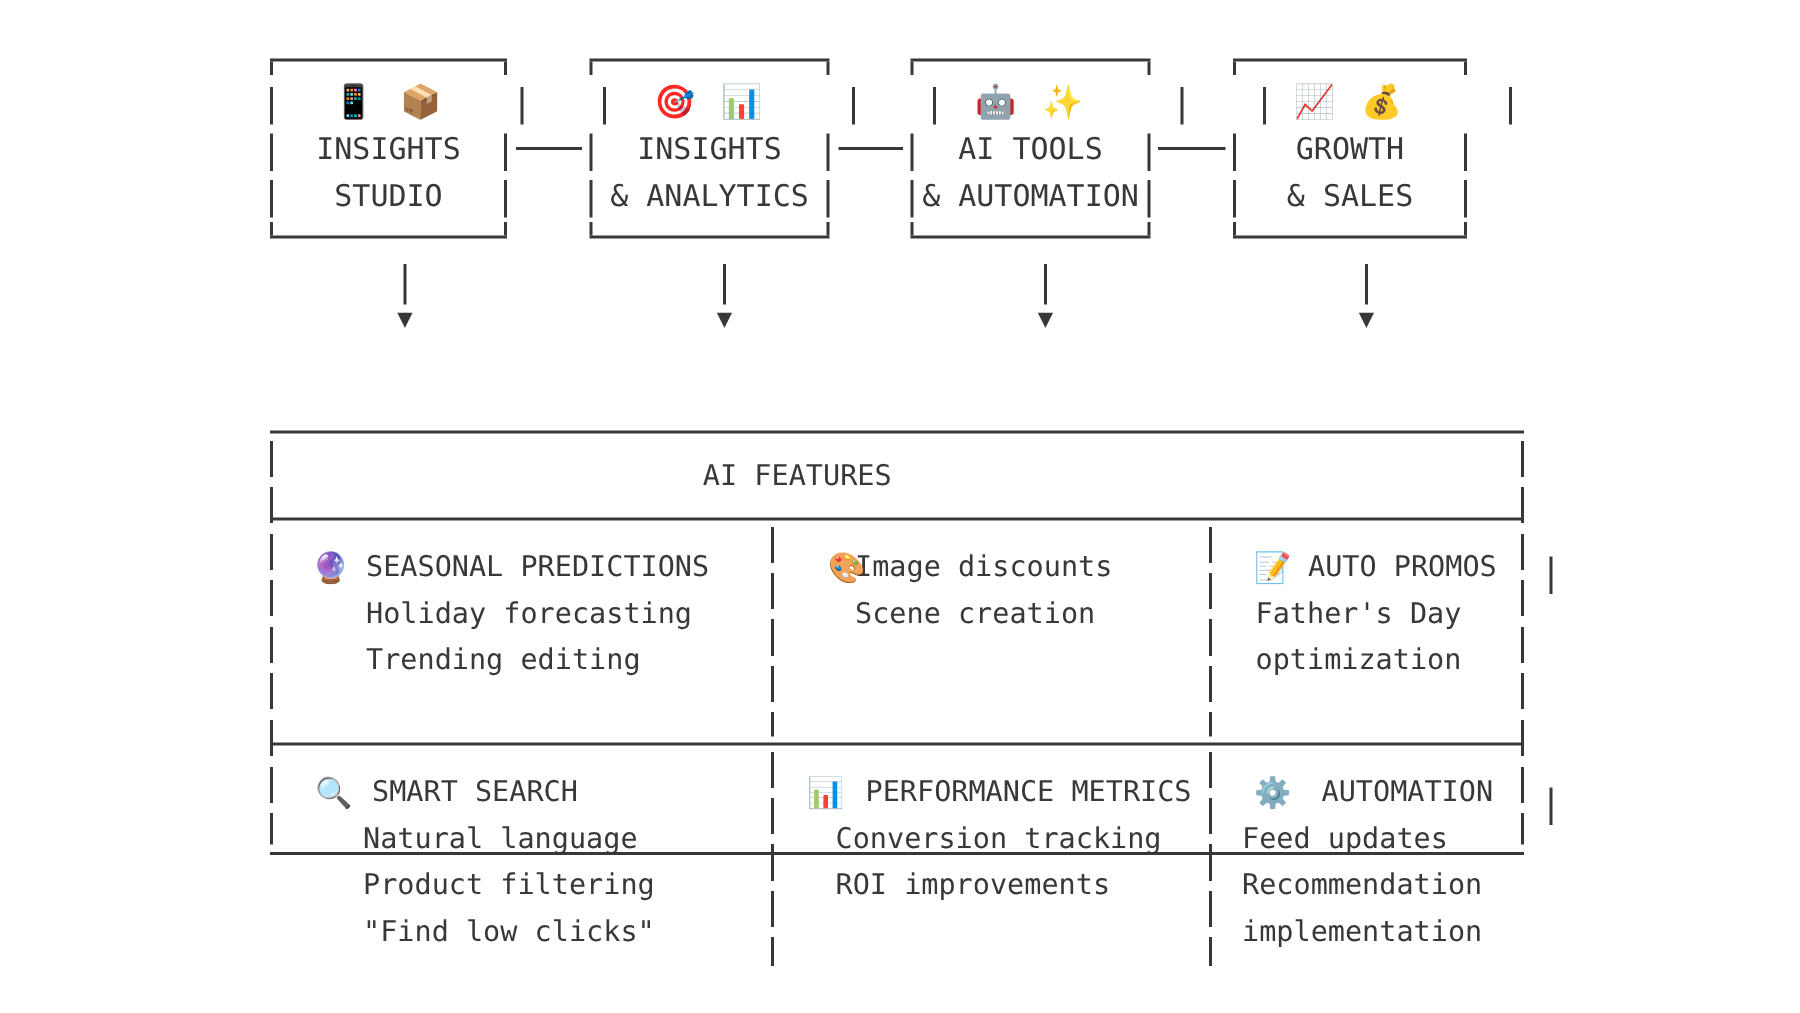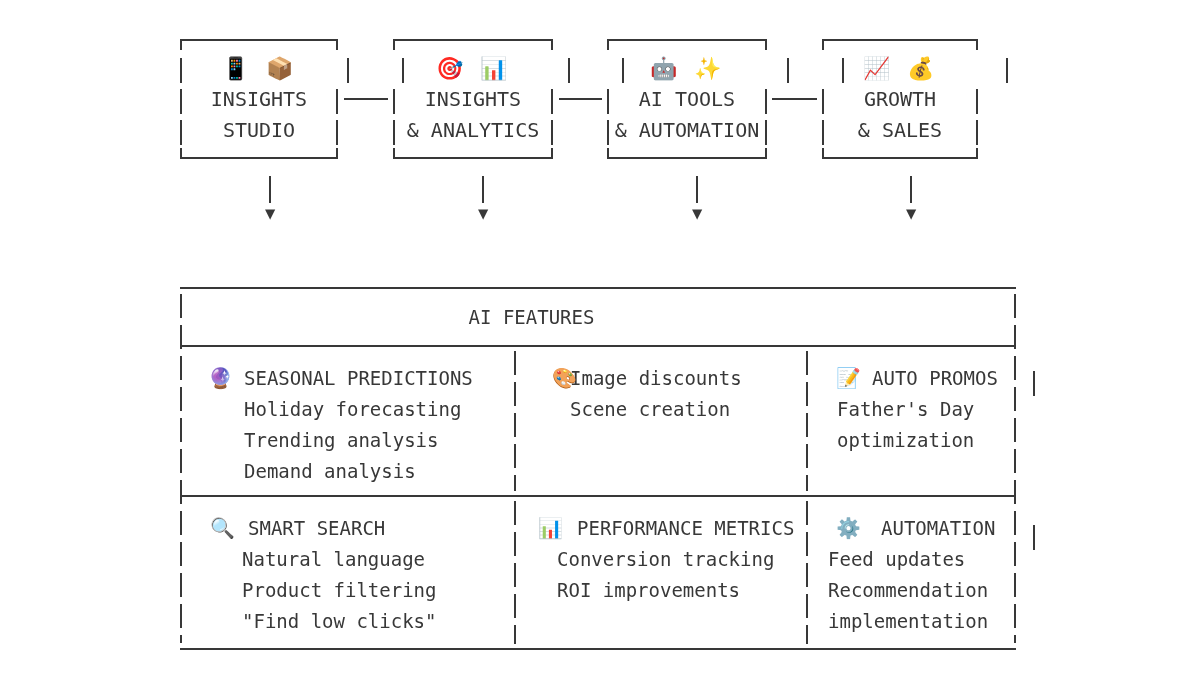--- a/index.html
+++ b/index.html
@@ -33,21 +33,21 @@
   .hconn { position: absolute; top: 98px; height: 2px; background: #383838; }
 
   .arrow { position: absolute; top: 176px; width: 20px; display: flex;
            flex-direction: column; align-items: center; }
   .arrow-stem { width: 2px; height: 27px; background: #383838; }
   .arrow-head { font-family: "DejaVu Sans Mono", "DejaVu Sans", monospace;
                 font-size: 17px; line-height: 20px; color: #383838; }
 
   
   .panel {
-    position: absolute; left: 180px; top: 287px; width: 836px; height: 363px;
+    position: absolute; left: 180px; top: 287px; width: 836px; height: 283px;
     border-top: 2px solid #383838; border-bottom: 2px solid #383838;
     font-size: 19px; line-height: 31px;
   }
   .vside { position: absolute; top: 5px; bottom: 5px; width: 2px;
     background: repeating-linear-gradient(to bottom, #383838 0 24px, transparent 24px 31px); }
   .vside.left { left: 0; } .vside.right { right: 0; }
   .ptick { position: absolute; right: -19px; width: 2px; height: 25px; background: #383838; }
   .ptick.p1 { top: 82px; } .ptick.p2 { top: 236px; }
 
   .panel-header { height: 58px; border-bottom: 2px solid #383838;
@@ -169,22 +169,21 @@
     <span class="ptick p2"></span>
 
     <header class="panel-header">
       <span>AI FEATURES</span>
     </header>
 
     <div class="grid-row row-a">
       <div class="cell c1">
         <div class="head"><span class="icon">🔮</span><span>SEASONAL PREDICTIONS</span></div>
         <div class="item">Holiday forecasting</div>
-        <div class="item">Trending analysis</div>
-        <div class="item">Demand analysis</div>
+        <div class="item">Trending editing</div>
       </div>
       <div class="cell c2">
         <div class="head"><span class="icon">🎨</span></div>
         <div class="item">Image discounts</div>
         <div class="item">Scene creation</div>
       </div>
       <div class="cell c3">
         <div class="head"><span class="icon">📝</span><span>AUTO PROMOS</span></div>
         <div class="item">Father's Day</div>
         <div class="item">optimization</div>

